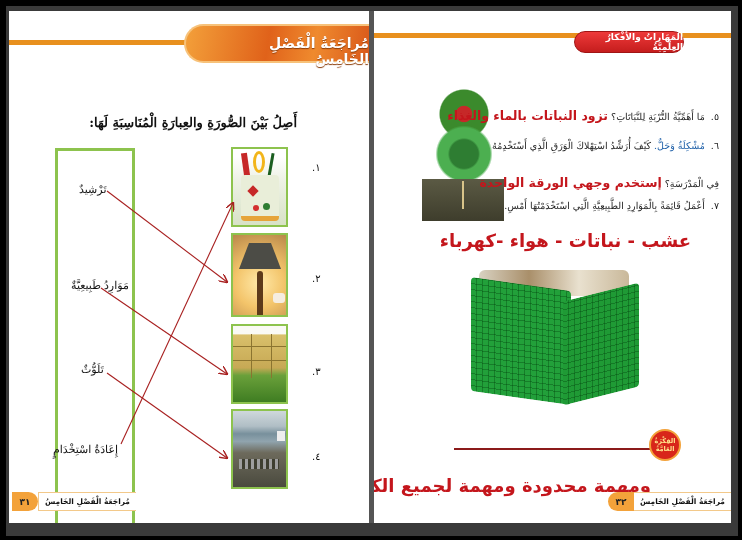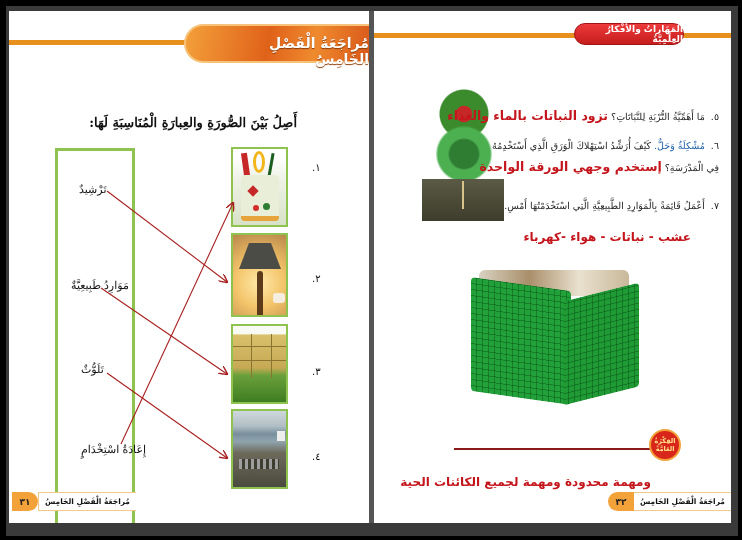--- a/index.html
+++ b/index.html
@@ -19,39 +19,39 @@
     position: absolute; left: 175px; top: 13px; width: 185px; height: 39px;
     background: linear-gradient(100deg, #f3a03a 0%, #e0621a 45%, #ef8a2e 70%, #d9581a 100%);
     border-radius: 22px 0 0 22px; border: 2px solid #f7c27a; border-right: none;
     display: flex; align-items: center; justify-content: flex-end; padding-right: 0; padding-left: 20px;
   }
   .left .hdr-banner span { color: #fff; font-weight: bold; font-size: 14px; font-family: "DejaVu Sans", sans-serif; text-shadow: 0 1px 1px #8a3d0a; position: absolute; left: 26px; top: 9px; }
 
   
   .right .hdr-line { left: 0; top: 22px; width: 357px; }
   .right .hdr-pill {
-    position: absolute; left: 200px; top: 12px; width: 110px; height: 22px;
+    position: absolute; left: 200px; top: 20px; width: 110px; height: 22px;
     background: linear-gradient(#ee3a3a, #c51d1d); border-radius: 11px; border: 1px solid #a01515;
     display: flex; align-items: center; justify-content: center;
   }
   .right .hdr-pill span { color: #fff; font-size: 9px; font-weight: bold; }
 
   .instr { position: absolute; font-size: 13px; font-weight: bold; color: #111; font-family: "DejaVu Serif", serif; }
 
   
   .match-box { position: absolute; left: 46px; top: 137px; width: 80px; height: 375px; border: 3px solid #8dc34e; border-bottom: none; }
   .word { position: absolute; font-size: 11px; font-family: Liberation Sans, sans-serif; color: #111; white-space: nowrap; }
   .pic { position: absolute; left: 222px; width: 57px; border: 2px solid #8dc34e; overflow: hidden; }
   .num { position: absolute; font-size: 10px; color: #111; }
   svg.arrows { position: absolute; left: 0; top: 0; width: 360px; height: 512px; pointer-events: none; }
 
   
   .q { position: absolute; font-size: 9.5px; color: #222; white-space: nowrap; font-family: "DejaVu Serif", serif; }
   .ans { color: #c4161c; font-weight: bold; font-family: "DejaVu Sans", sans-serif; }
-  .ans-line { position: absolute; font-size: 12px; font-weight: bold; color: #c4161c; white-space: nowrap; }
+  .ans-line { position: absolute; font-size: 18px; font-weight: bold; color: #c4161c; white-space: nowrap; }
   .blue { color: #1d5fa8; }
 
   
   .footer { position: absolute; height: 19px; top: 481px; display: flex; align-items: center; }
   .footer .pn { width: 26px; height: 19px; background: #f3a23a; color: #222; font-size: 9px; font-weight: bold; display: flex; align-items: center; justify-content: center; }
   .footer .lbl { font-size: 7.5px; font-weight: bold; color: #111; padding: 0 6px; background: #fff; height: 19px; display:flex; align-items:center; border-top: 1px solid #f3c98a; border-bottom: 1px solid #f3c98a; }
 </style>
 </head>
 <body>
 
@@ -62,21 +62,21 @@
   <div class="hdr-banner">
     <span>مُراجَعَةُ الْفَصْلِ الخَامِسُ</span>
   </div>
 
   <div class="instr" style="right:72px; top:104px;">أَصِلُ بَيْنَ الصُّورَةِ والعِبارَةِ الْمُنَاسِبَةِ لَهَا:</div>
 
   <div class="match-box"></div>
   <div class="word" style="left:70px; top:172px;">تَرْشِيدٌ</div>
   <div class="word" style="left:62px; top:268px;">مَوَارِدُ طَبِيعِيَّةٌ</div>
   <div class="word" style="left:72px; top:352px;">تَلَوُّثٌ</div>
-  <div class="word" style="left:72px; top:432px;">إِعَادَةُ اسْتِخْدَامٍ</div>
+  <div class="word" style="left:44px; top:432px;">إِعَادَةُ اسْتِخْدَامٍ</div>
 
   <div class="pic" style="top:136px; height:80px; background:linear-gradient(#fff 0%, #fff 10%, #eef2e6 40%, #d8e2c7 100%);">
     <div style="position:absolute;left:10px;top:4px;width:6px;height:30px;background:#c62828;transform:rotate(-8deg);"></div>
     <div style="position:absolute;left:20px;top:2px;width:12px;height:22px;border:3px solid #f2b51a;border-radius:50%;"></div>
     <div style="position:absolute;left:36px;top:4px;width:3px;height:30px;background:#1b5e20;transform:rotate(10deg);"></div>
     <div style="position:absolute;left:8px;top:26px;width:38px;height:46px;background:#e9eed9;border-radius:4px;border-bottom:5px solid #e6a43a;"></div>
     <div style="position:absolute;left:16px;top:38px;width:8px;height:8px;background:#c62828;transform:rotate(45deg);"></div>
     <div style="position:absolute;left:30px;top:54px;width:7px;height:7px;background:#2e7d32;border-radius:50%;"></div>
     <div style="position:absolute;left:20px;top:56px;width:6px;height:6px;background:#d32f2f;border-radius:50%;"></div>
   </div>
@@ -141,21 +141,21 @@
     <span>٥.</span>&nbsp;
     <span>مَا أَهَمِّيَّةُ التُّرْبَةِ لِلنَّبَاتَاتِ؟</span>
     <span class="ans" style="font-size:12.5px;margin-left:46px;">تزود النباتات بالماء والغذاء</span>
   </div>
 
   <div class="q" style="right:12px; top:129px;">
     <span>٦.</span>&nbsp;
     <span class="blue">مُشْكِلَةٌ وَحَلٌّ.</span>
     <span>كَيْفَ أُرَشِّدُ اسْتِهْلاكَ الْوَرَقِ الَّذِي أَسْتَخْدِمُهُ</span>
   </div>
-  <div class="q" style="right:12px; top:148px;">
+  <div class="q" style="right:12px; top:164px;">
     <span>فِي الْمَدْرَسَةِ؟</span>
     <span class="ans" style="font-size:12.5px;">إستخدم وجهي الورقة الواحدة</span>
   </div>
 
   <div class="q" style="right:12px; top:189px;">
     <span>٧.</span>&nbsp;
     <span>أَعْمَلُ قَائِمَةً بِالْمَوَارِدِ الطَّبِيعِيَّةِ الَّتِي اسْتَخْدَمْتُهَا أَمْسِ.</span>
   </div>
   <div class="ans-line" style="right:40px; top:219px;">عشب - نباتات - هواء -كهرباء</div>
 

